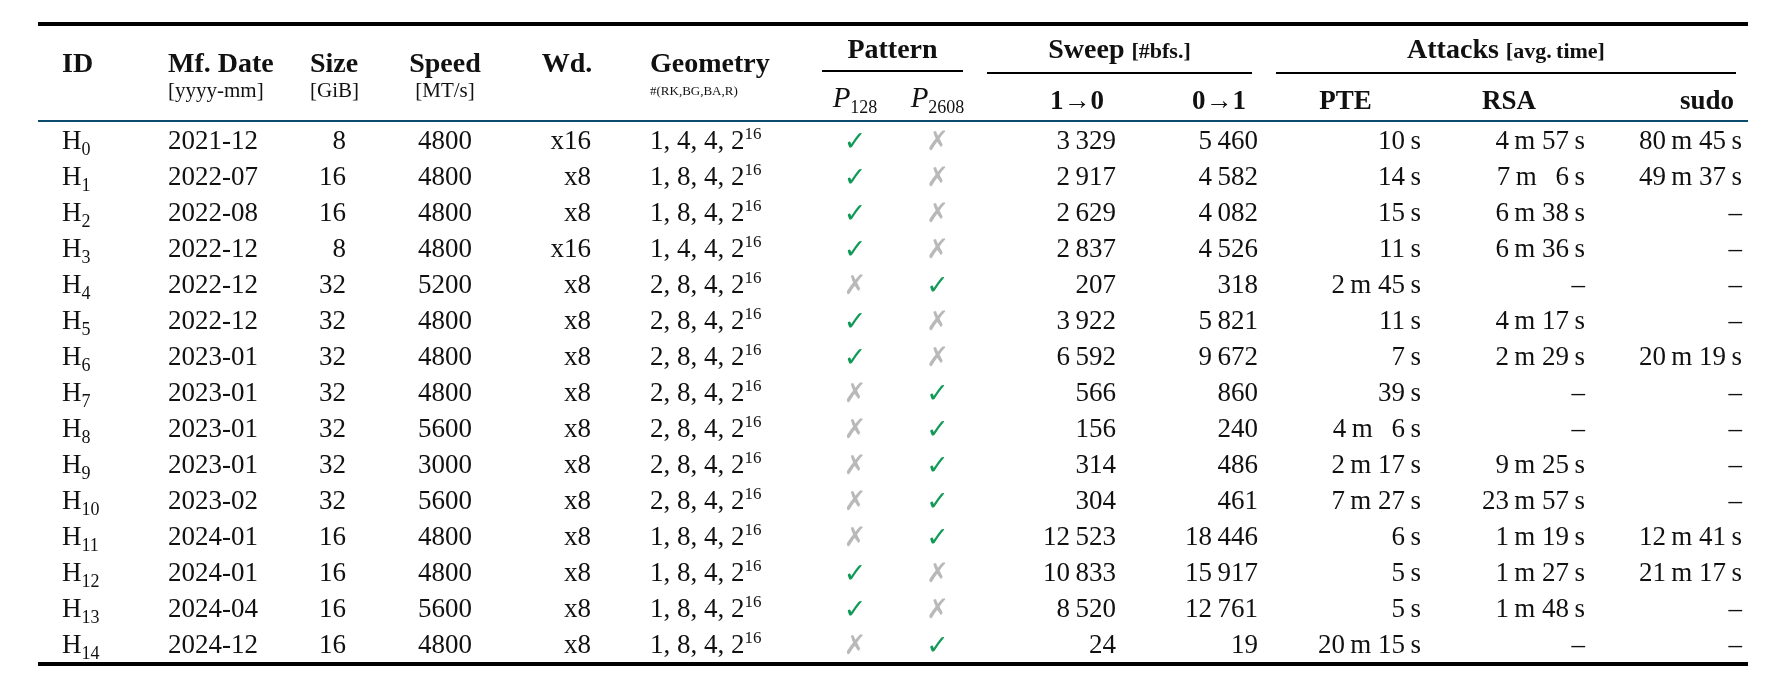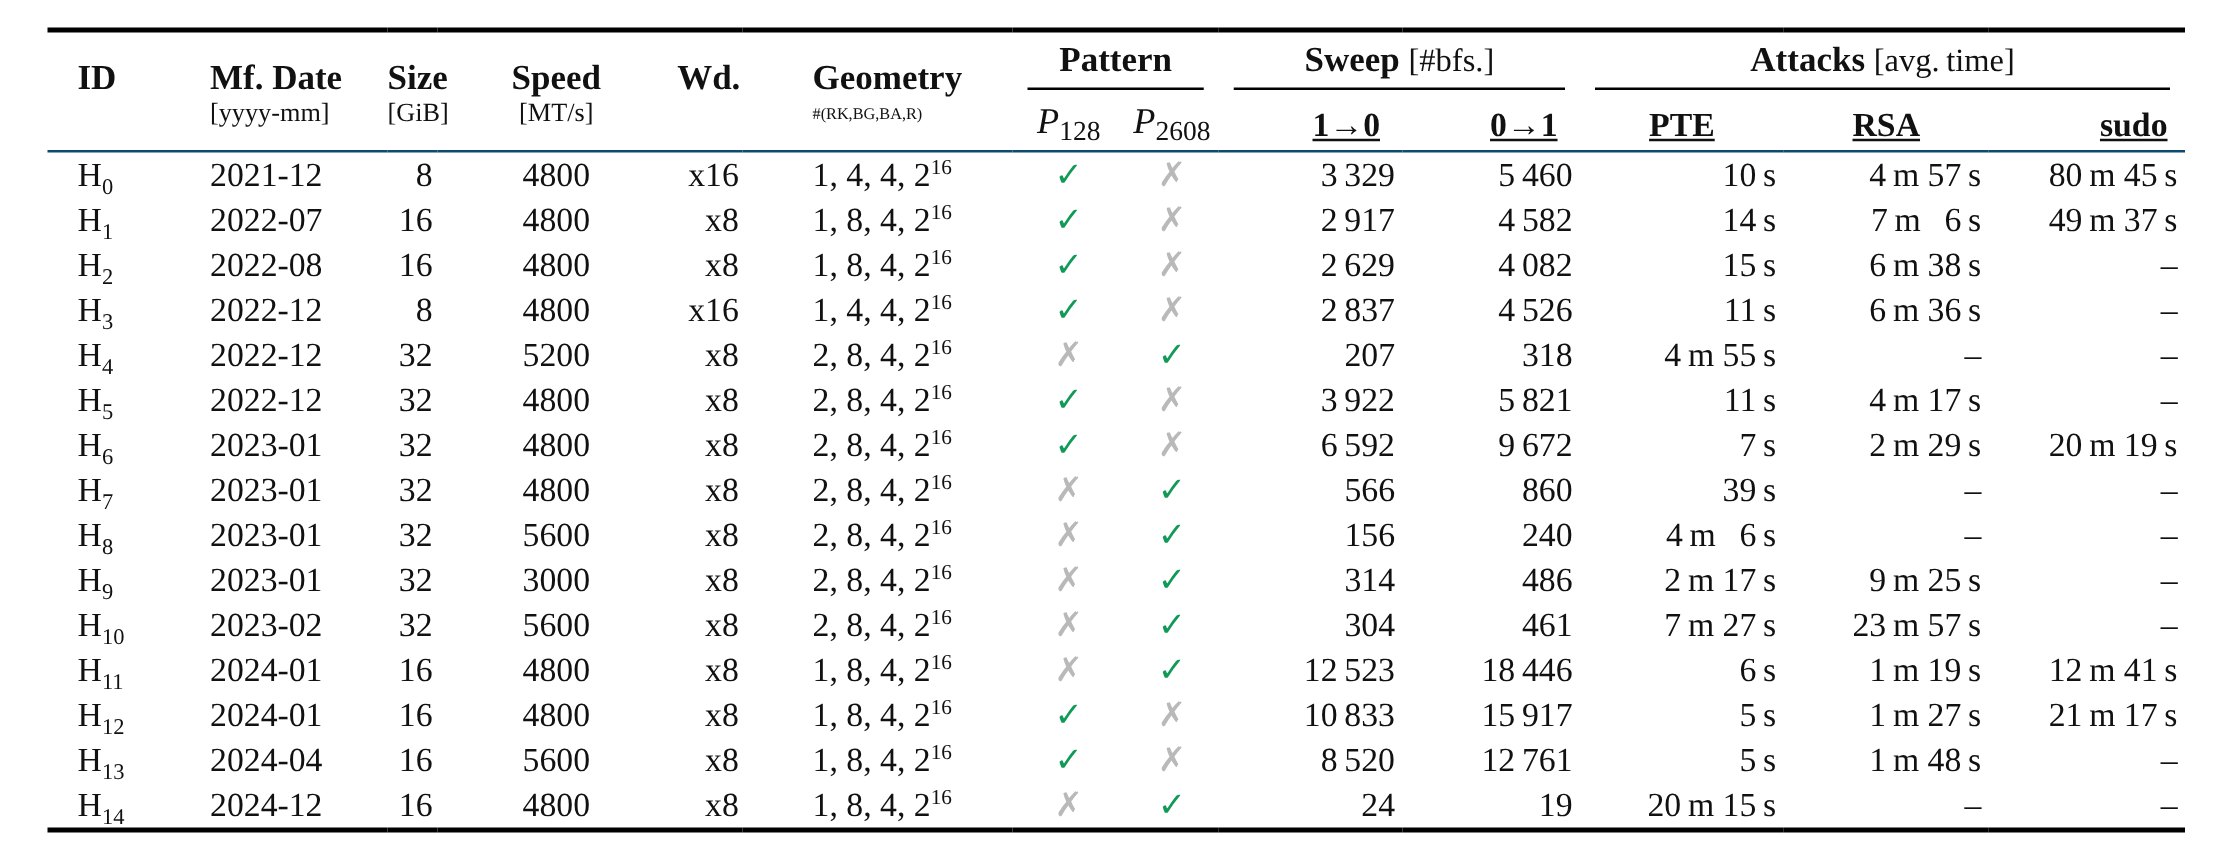--- a/index.html
+++ b/index.html
@@ -31,25 +31,25 @@
   .hl{text-align:left;}
   .hl.geo{padding-left:56px;}
   .hl.idp{padding-left:24px;}
   .hl.dtp{padding-left:8px;}
   .th-group{vertical-align:top;padding-top:8px;height:46px;}
   .th-group .grule{
     border-bottom:2.5px solid #000;padding-bottom:6px;margin:0 12px;
     text-align:center;font-size:28px;line-height:30px;
   }
   .th-group b{font-weight:bold;}
-  .gunit{font-weight:normal;font-size:26px;}
+  .gunit{font-weight:bold;font-size:22px;}
   .sub-row th{height:40px;vertical-align:middle;font-size:27px;}
-  .sub-bold{font-weight:bold;text-decoration:underline;}
+  .sub-bold{font-weight:bold;}
   .scriptP{font-style:italic;font-size:29px;font-weight:normal;}
-  .sub-row sub{font-size:22px;}
+  .sub-row sub{font-size:18px;}
   .sr-right{text-align:right;padding-right:18px;}
   .sr-right-sudo{text-align:right;padding-right:14px;}
   
   tbody td{height:36px;font-size:27px;vertical-align:middle;}
   tbody td sub{font-size:18px;line-height:0;}
   tbody td sup{font-size:17px;line-height:0;}
   td.c-check{font-size:27px;font-weight:bold;font-family:"DejaVu Sans",sans-serif;}
   .check{color:var(--check-color,#119a57);}
   .cross{color:var(--cross-color,#bbbbbb);font-weight:normal;}
 </style>
@@ -181,21 +181,21 @@
     <td class="c-id"><span>H</span><sub>4</sub></td>
     <td class="c-date">2022-12</td>
     <td class="c-size">32</td>
     <td class="c-speed">5200</td>
     <td class="c-wd">x8</td>
     <td class="c-geom"><span>2, 8, 4, 2</span><sup>16</sup></td>
     <td class="c-check cross">✗</td>
     <td class="c-check check">✓</td>
     <td class="c-num">207</td>
     <td class="c-num">318</td>
-    <td class="c-num">4 m 55 s</td>
+    <td class="c-num">2 m 45 s</td>
     <td class="c-num">–</td>
     <td class="c-num">–</td>
   </tr>
       <tr>
     <td class="c-id"><span>H</span><sub>5</sub></td>
     <td class="c-date">2022-12</td>
     <td class="c-size">32</td>
     <td class="c-speed">4800</td>
     <td class="c-wd">x8</td>
     <td class="c-geom"><span>2, 8, 4, 2</span><sup>16</sup></td>

